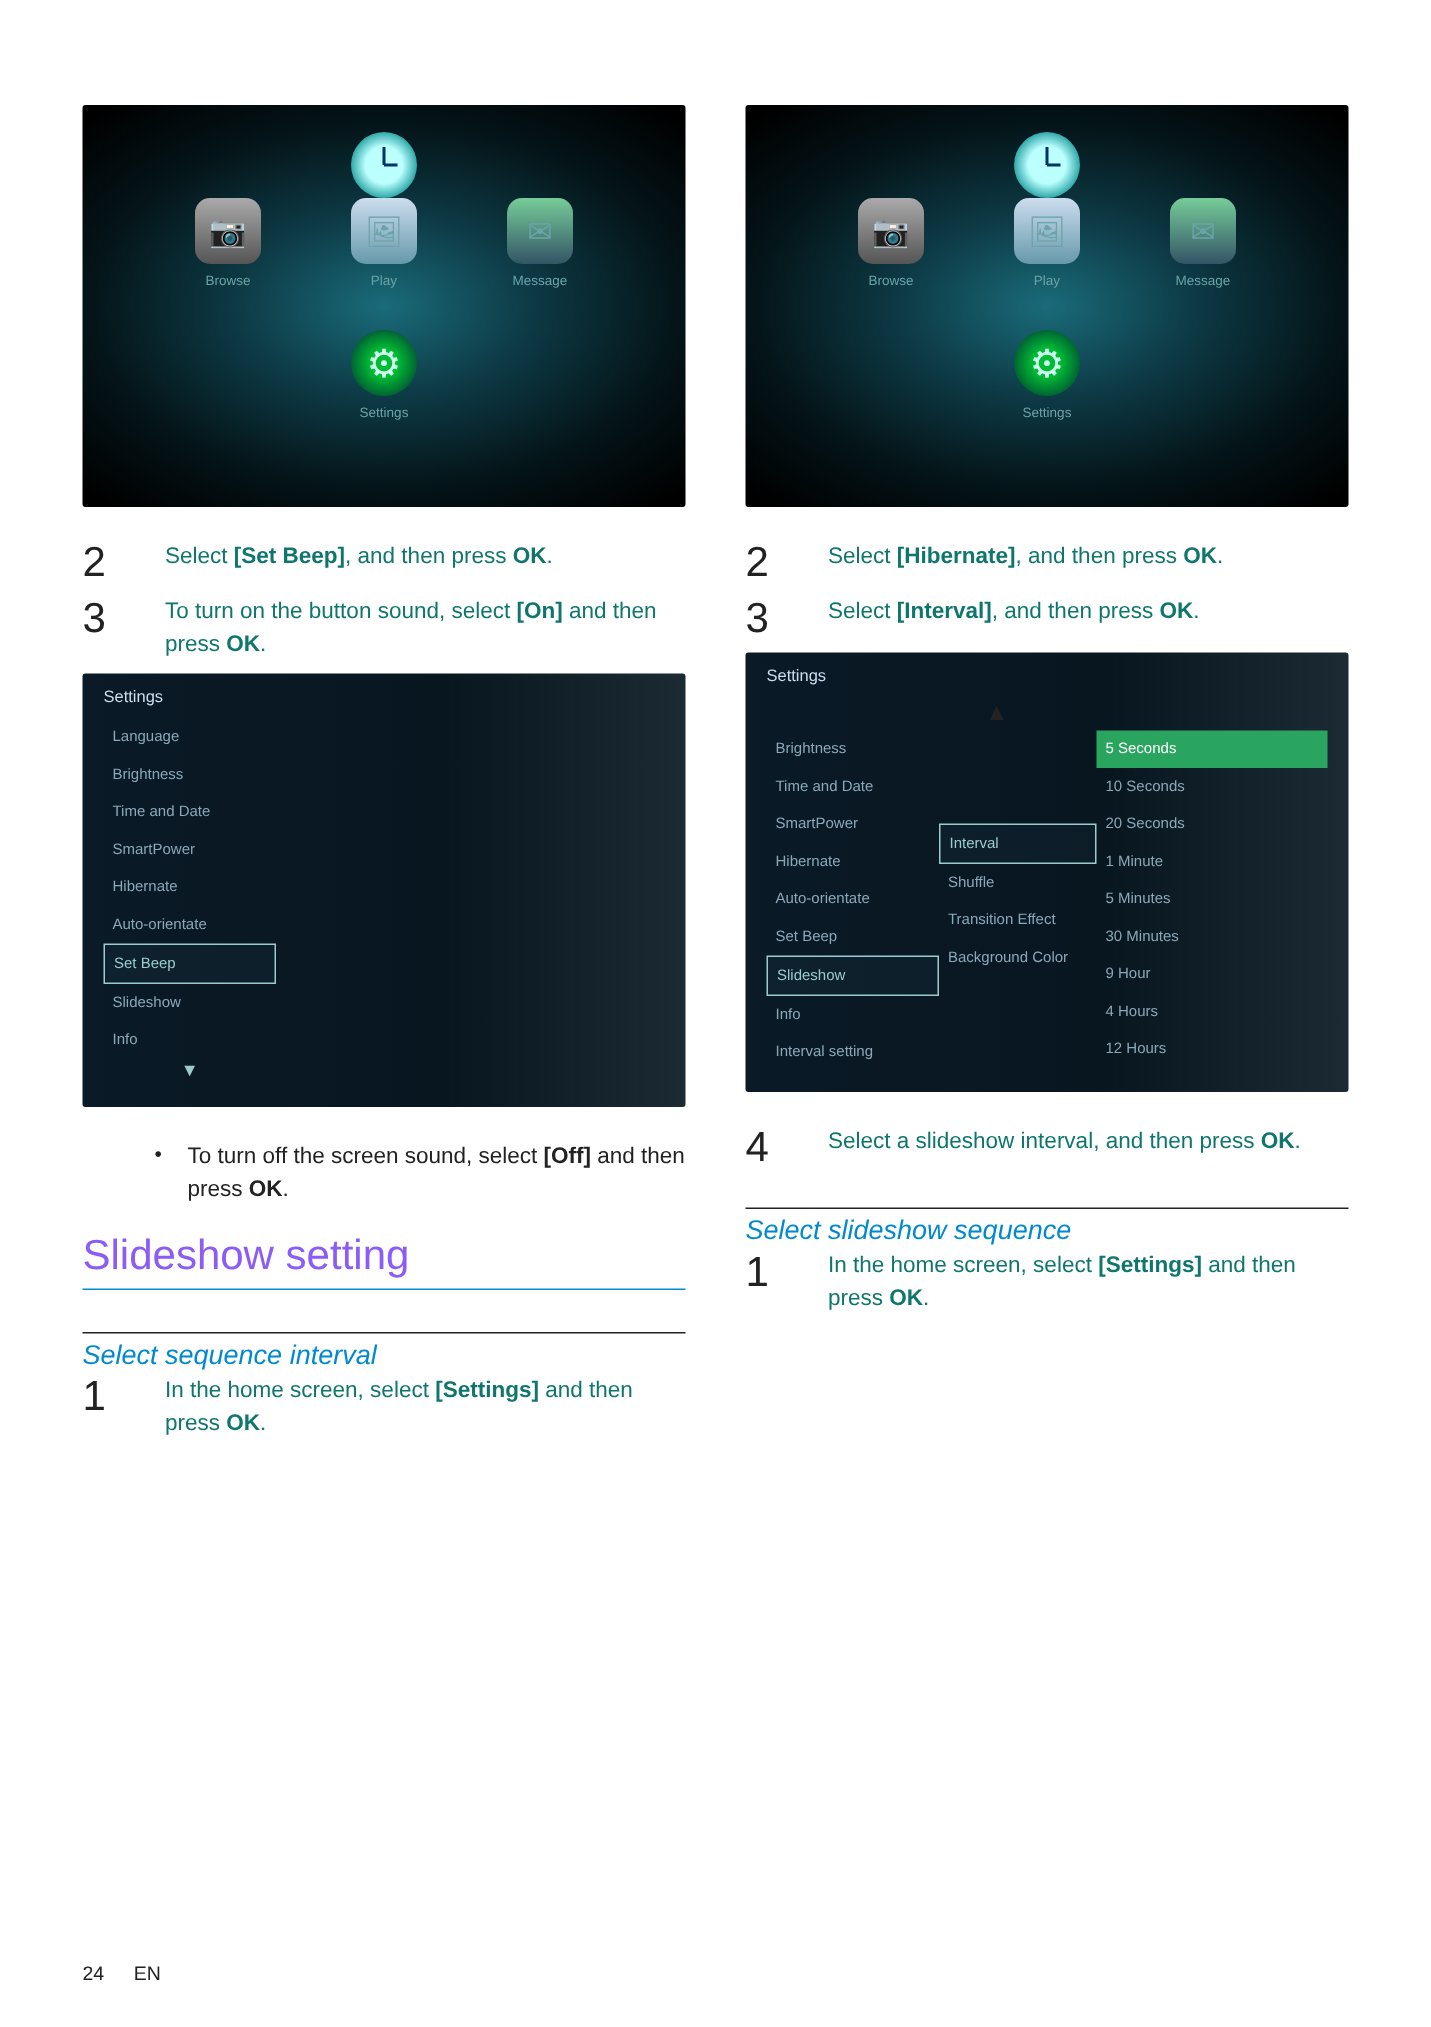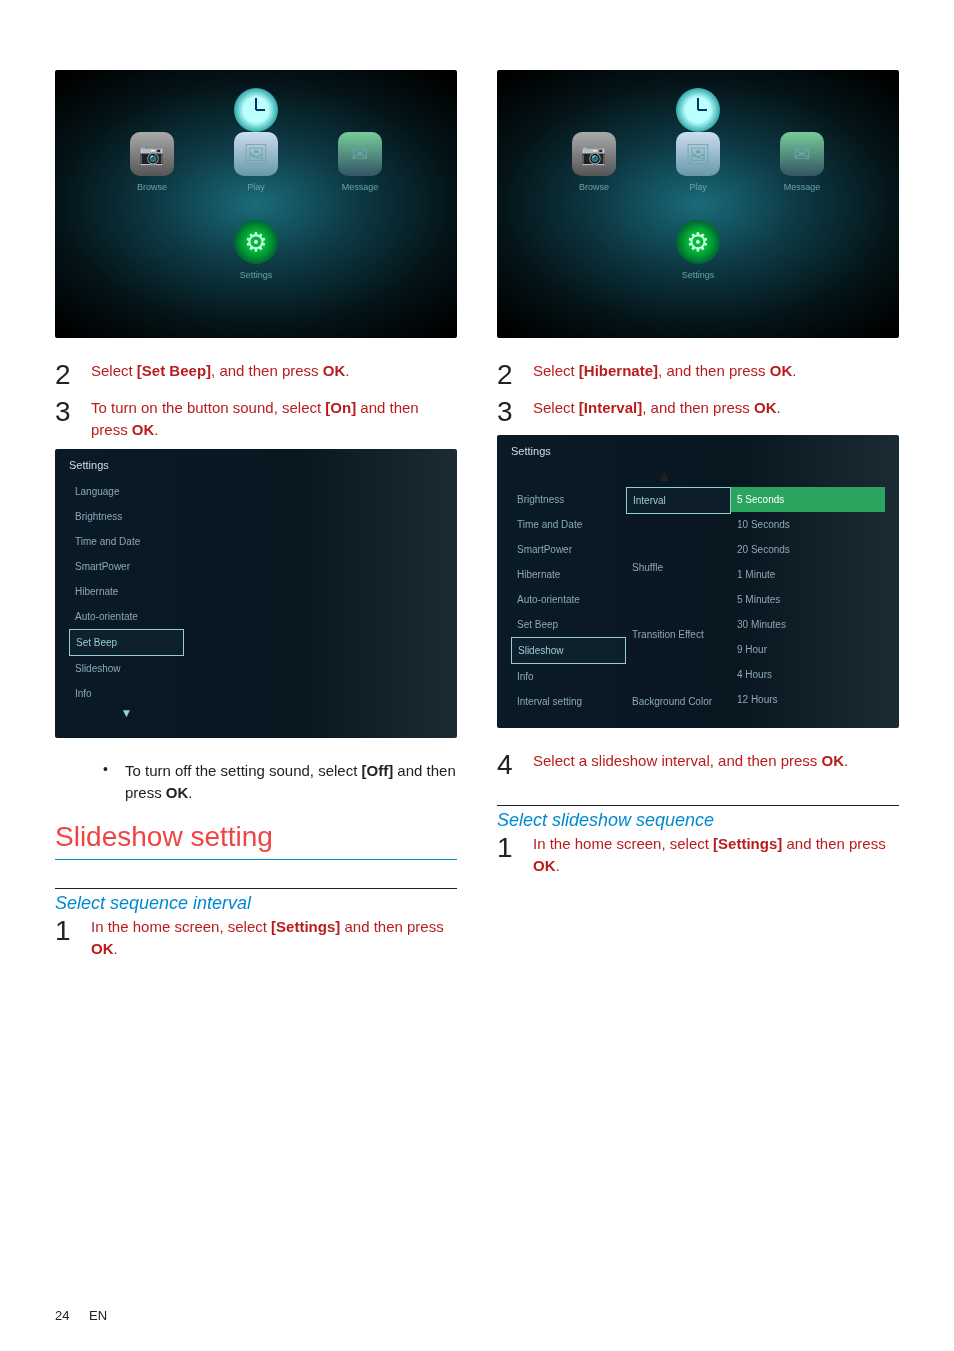--- a/index.html
+++ b/index.html
@@ -32,27 +32,27 @@
   .sb-sel{border:1px solid #9cc;color:#9cc;background:rgba(100,180,200,0.05);}
   .sb-highlight{background:#2aa560;color:#fff;}
   .sb-arrow{display:flex;justify-content:center;padding:0 0 4px;}
   .sb-arrow span{color:#9cc;font-size:12px;}
   .sb-topwrap{display:flex;}
   .sb-top-empty{width:115px;}
   .sb-top-arrow{width:105px;display:flex;justify-content:center;padding:2px 0;}
 
   .step{display:flex;gap:14px;margin-bottom:8px;align-items:flex-start;}
   .step-num{font-size:28px;font-weight:400;color:#222;width:22px;flex-shrink:0;line-height:1.05;}
-  .step-text{font-size:15px;line-height:1.45;color:#b91c1c;flex:1;}
+  .step-text{font-size:15px;line-height:1.45;color:#0f766e;flex:1;margin-left:19px;}
   .step-text b{font-weight:600;}
   .bullet{display:flex;gap:14px;margin:4px 0 18px 48px;align-items:flex-start;}
   .bullet-dot{font-size:14px;width:8px;flex-shrink:0;line-height:1.4;}
   .bullet-text{font-size:15px;line-height:1.45;}
 
-  h1.section{font-size:28px;font-weight:400;color:#ef4444;margin:18px 0 6px;}
+  h1.section{font-size:28px;font-weight:400;color:#8b5cf6;margin:18px 0 6px;}
   .section-rule{border:none;border-top:1px solid #0089d0;margin-bottom:28px;}
   .sub-rule{border:none;border-top:1px solid #222;margin-bottom:4px;}
   h2.sub{font-size:18px;font-weight:400;color:#0089d0;margin:0 0 2px;font-style:italic;}
 
   .footer{position:absolute;bottom:28px;left:55px;font-size:13px;}
   .footer .pg{margin-right:16px;}
 </style>
 </head>
 <body>
 
@@ -100,21 +100,21 @@
               <div class="sb-item">Info</div>
               <div class="sb-arrow">
                 <span>▼</span>
               </div>
             </div>
         </div>
       </div>
 
       <div class="bullet">
         <div class="bullet-dot">•</div>
-        <div class="bullet-text"><span>To turn off the setting sound, select </span><b>[Off]</b><span> and then press </span><b>OK</b><span>.</span></div>
+        <div class="bullet-text"><span>To turn off the screen sound, select </span><b>[Off]</b><span> and then press </span><b>OK</b><span>.</span></div>
       </div>
 
       <h1 class="section">Slideshow setting</h1>
       <hr class="section-rule">
 
       <hr class="sub-rule">
       <h2 class="sub">Select sequence interval</h2>
       <div class="step">
         <div class="step-num">1</div>
         <div class="step-text"><span>In the home screen, select </span><b>[Settings]</b><span> and then press </span><b>OK</b><span>.</span></div>
@@ -160,21 +160,21 @@
               <div class="sb-item">Brightness</div>
               <div class="sb-item">Time and Date</div>
               <div class="sb-item">SmartPower</div>
               <div class="sb-item">Hibernate</div>
               <div class="sb-item">Auto-orientate</div>
               <div class="sb-item">Set Beep</div>
               <div class="sb-item sb-sel">Slideshow</div>
               <div class="sb-item">Info</div>
               <div class="sb-item">Interval setting</div>
             </div>
-          <div class="sb-col sb-mid" id="s2-mid" style="justify-content:space-between;">
+          <div class="sb-col sb-mid" id="s2-mid" style="justify-content:center;">
               <div class="sb-item sb-sel">Interval</div>
               <div class="sb-item">Shuffle</div>
               <div class="sb-item">Transition Effect</div>
               <div class="sb-item">Background Color</div>
             </div>
           <div class="sb-col sb-right" id="s2-right">
               <div class="sb-item sb-highlight">5 Seconds</div>
               <div class="sb-item">10 Seconds</div>
               <div class="sb-item">20 Seconds</div>
               <div class="sb-item">1 Minute</div>

